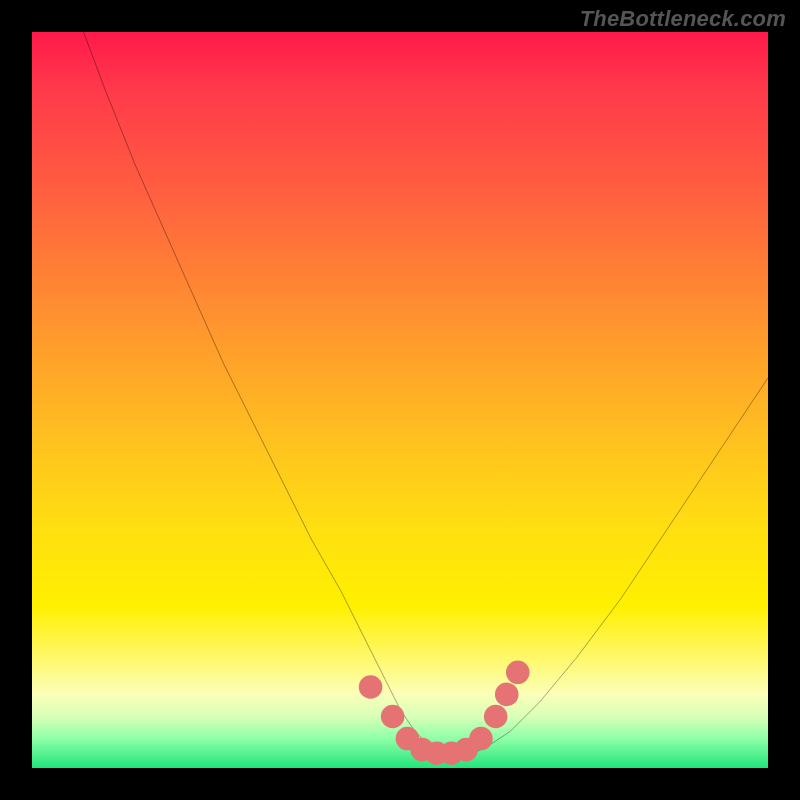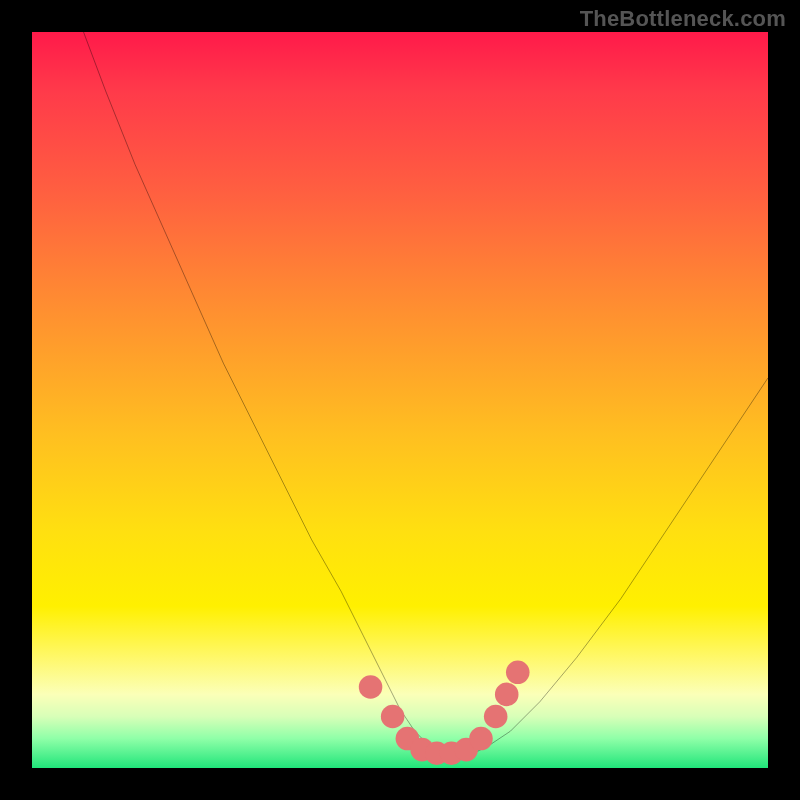--- a/index.html
+++ b/index.html
@@ -10,20 +10,21 @@
     background: #000;
     overflow: hidden;
   }
   .frame {
     position: absolute;
     top: 0;
     left: 0;
     width: 800px;
     height: 665px;
     background: #000;
+    font-style: italic;
   }
   .plot-area {
     position: absolute;
     top: 32px;
     left: 32px;
     width: 736px;
     height: 736px;
   }
   .gradient-bg {
     position: absolute;

